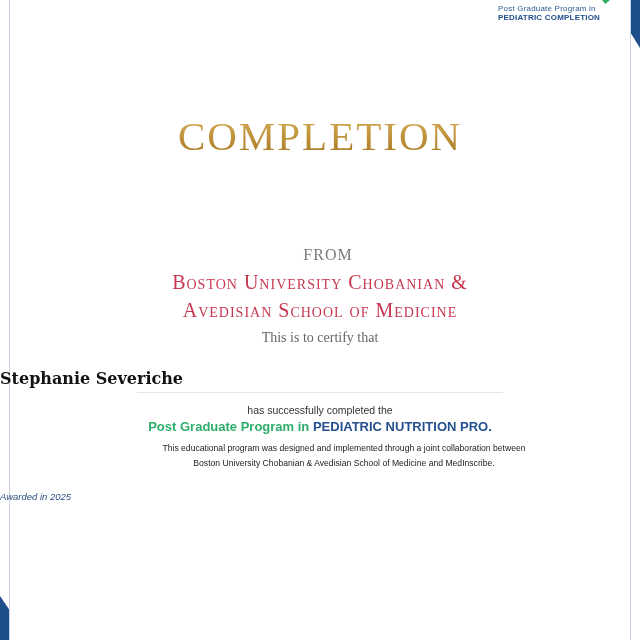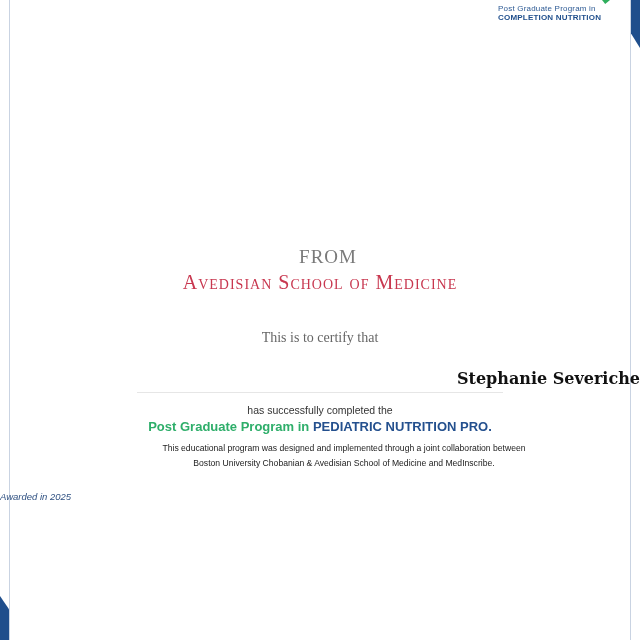--- a/index.html
+++ b/index.html
@@ -42,33 +42,33 @@
     .title {
       position: absolute; left: 0; right: 0; top: 112px; text-align: center;
       font-family: "Liberation Serif", serif; font-size: 41px; line-height: 48px;
       letter-spacing: 2px; color: #b8892e;
       background: linear-gradient(#d9b25a, #a5751f);
       -webkit-background-clip: text; background-clip: text; -webkit-text-fill-color: transparent;
       text-shadow: none;
     }
     .from {
       position: absolute; left: 16px; right: 0; top: 246px; text-align: center;
-      font-family: "Liberation Serif", serif; font-size: 19px; color: #7a7a7a; letter-spacing: 1px;
+      font-family: "Liberation Serif", serif; font-size: 16px; color: #7a7a7a; letter-spacing: 1px;
     }
     .school {
       position: absolute; left: 0; right: 0; top: 268px; text-align: center;
       font-family: "Liberation Serif", serif; font-size: 20px; line-height: 28px;
       color: #c8374f; font-variant: small-caps; letter-spacing: 1px;
     }
     .certify {
       position: absolute; left: 0; right: 0; top: 330px; text-align: center;
       font-family: Liberation Serif, serif; font-size: 14px; color: #666666;
     }
     .name {
-      position: absolute; left: 0; right: 0; top: 369px; text-align: right;
+      position: absolute; left: 0; right: 0; top: 369px; text-align: left;
       font-family: "DejaVu Serif", serif; font-weight: bold; font-size: 16px; color: #111111;
     }
     .name-line {
       position: absolute; left: 137px; width: 366px; top: 392px; height: 1px; background: #e6e6e6;
     }
     .completed {
       position: absolute; left: 0; right: 0; top: 404px; text-align: center;
       font-family: "Liberation Sans", sans-serif; font-size: 10.5px; color: #333333;
     }
     .program {
@@ -90,29 +90,31 @@
 <body>
 
 <div class="border-left"></div>
 <div class="border-right"></div>
 <div class="band-tr"></div>
 <div class="band-bl"></div>
 
 <div class="logo-mark"></div>
 <div class="logo">
   <div class="logo-line1">Post Graduate Program in</div>
-  <div class="logo-line2">COMPLETION NUTRITION</div>
+  <div class="logo-line2">PEDIATRIC COMPLETION</div>
 </div>
 
 <div class="title">
+  <div>COMPLETION</div>
 </div>
 
 <div class="from">FROM</div>
 
 <div class="school">
+  <div>Boston University Chobanian &amp;</div>
   <div>Avedisian School of Medicine</div>
 </div>
 
 <div class="certify">This is to certify that</div>
 
 <div class="name">Stephanie Severiche</div>
 <div class="name-line"></div>
 
 <div class="completed">has successfully completed the</div>
 

